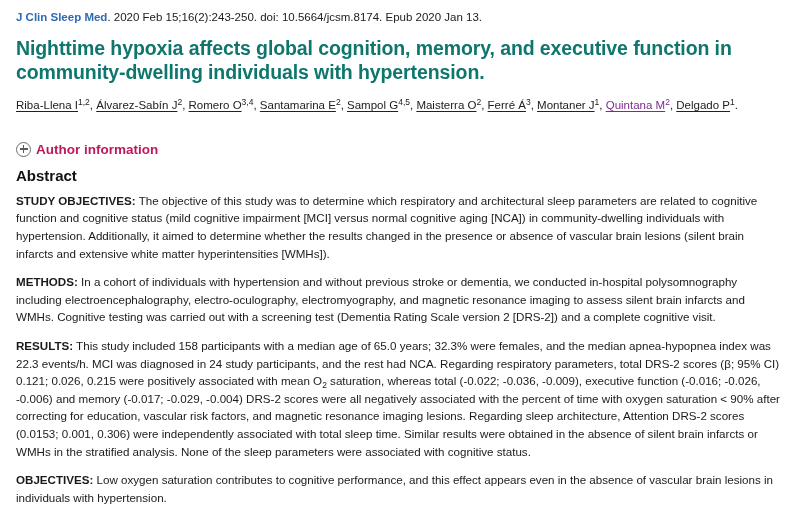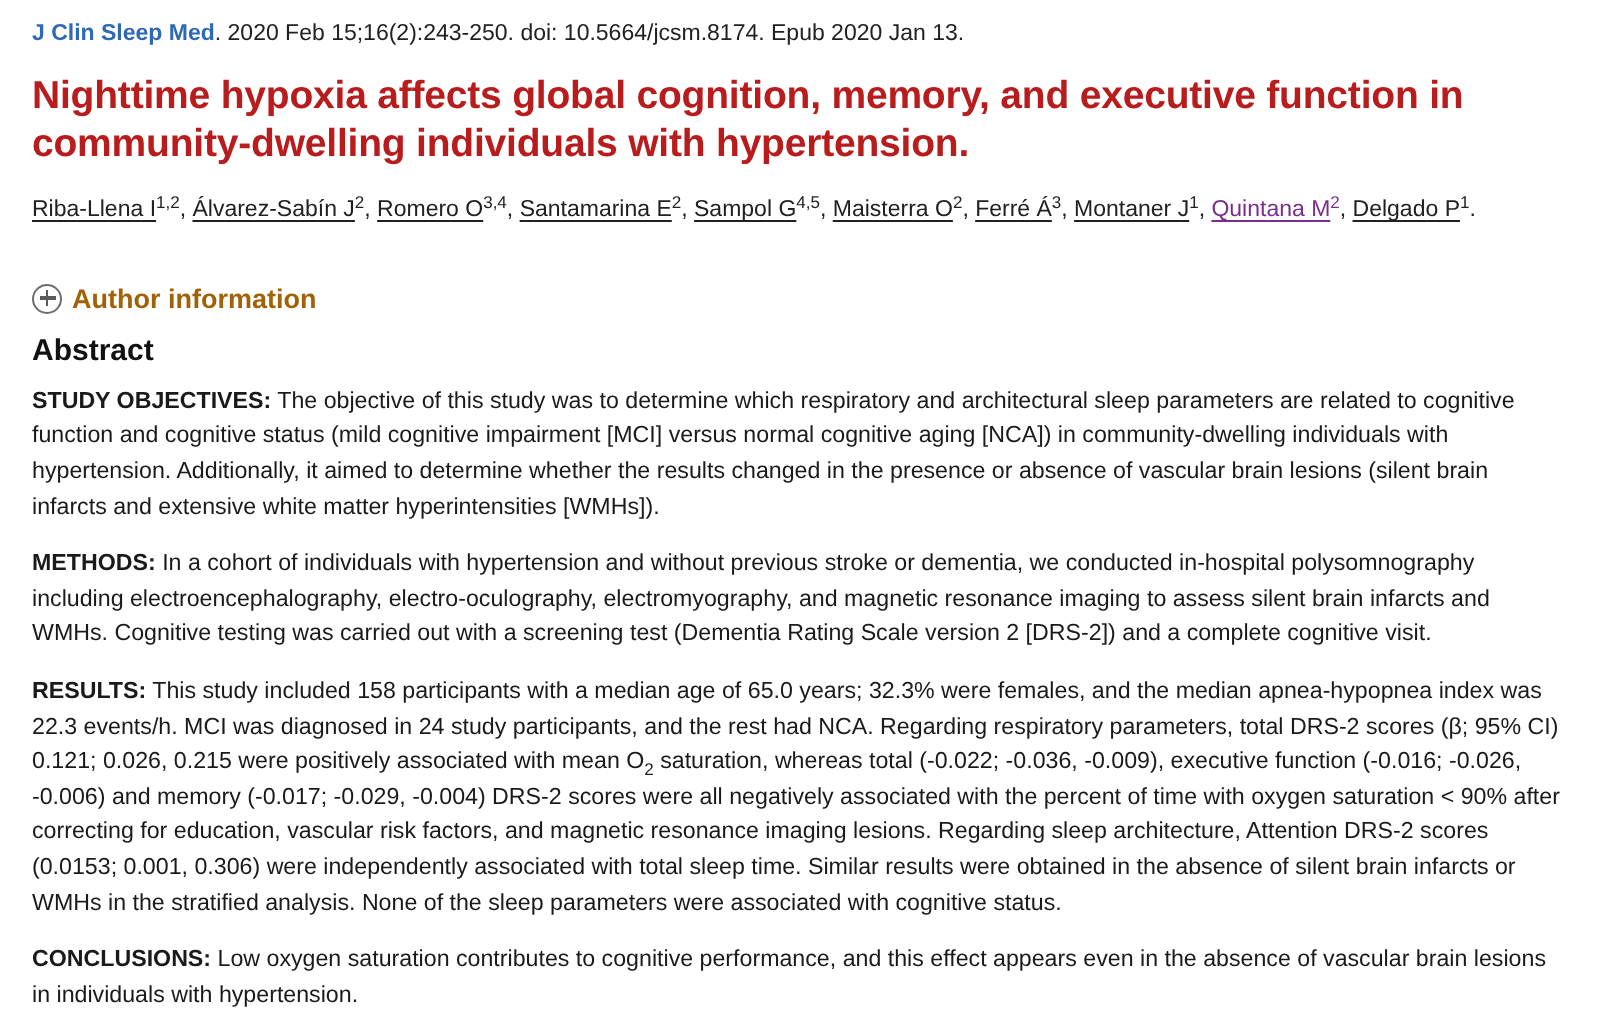--- a/index.html
+++ b/index.html
@@ -29,21 +29,21 @@
     color: #2e6ab1;
     text-decoration: none;
     font-weight: bold;
   }
 
   h1.article-title {
     font-size: 19.5px;
     line-height: 1.28;
     font-weight: bold;
     margin: 0 0 12px 0;
-    color: #b91c1c;
+    color: #0f766e;
     letter-spacing: -0.1px;
   }
 
   .authors {
     font-size: 11.5px;
     line-height: 1.5;
     margin-bottom: 27px;
     color: #212121;
   }
   .author {
@@ -61,21 +61,21 @@
     font-size: 8.5px;
     vertical-align: super;
     line-height: 0;
   }
   .sep { color: #212121; }
 
   .author-info {
     font-size: 13.5px;
     font-weight: bold;
     margin: 0 0 10px 0;
-    color: #a16207;
+    color: #be185d;
     display: flex;
     align-items: flex-end;
     gap: 5px;
     cursor: pointer;
   }
   .plus-icon {
     display: inline-block;
     width: 13px;
     height: 13px;
     border: 1px solid #6d6d6d;
@@ -146,17 +146,17 @@
   </div>
 
   <h2 class="section-heading">Abstract</h2>
 
   <p class="abstract-para"><span class="lbl">STUDY OBJECTIVES:</span><span> The objective of this study was to determine which respiratory and architectural sleep parameters are related to cognitive function and cognitive status (mild cognitive impairment [MCI] versus normal cognitive aging [NCA]) in community-dwelling individuals with hypertension. Additionally, it aimed to determine whether the results changed in the presence or absence of vascular brain lesions (silent brain infarcts and extensive white matter hyperintensities [WMHs]).</span></p>
 
   <p class="abstract-para"><span class="lbl">METHODS:</span><span> In a cohort of individuals with hypertension and without previous stroke or dementia, we conducted in-hospital polysomnography including electroencephalography, electro-oculography, electromyography, and magnetic resonance imaging to assess silent brain infarcts and WMHs. Cognitive testing was carried out with a screening test (Dementia Rating Scale version 2 [DRS-2]) and a complete cognitive visit.</span></p>
 
   <p class="abstract-para"><span class="lbl">RESULTS:</span><span> This study included 158 participants with a median age of 65.0 years; 32.3% were females, and the median apnea-hypopnea index was 22.3 events/h. MCI was diagnosed in 24 study participants, and the rest had NCA. Regarding respiratory parameters, total DRS-2 scores (β; 95% CI) 0.121; 0.026, 0.215 were positively associated with mean O</span><sub>2</sub><span> saturation, whereas total (-0.022; -0.036, -0.009), executive function (-0.016; -0.026, -0.006) and memory (-0.017; -0.029, -0.004) DRS-2 scores were all negatively associated with the percent of time with oxygen saturation &lt; 90% after correcting for education, vascular risk factors, and magnetic resonance imaging lesions. Regarding sleep architecture, Attention DRS-2 scores (0.0153; 0.001, 0.306) were independently associated with total sleep time. Similar results were obtained in the absence of silent brain infarcts or WMHs in the stratified analysis. None of the sleep parameters were associated with cognitive status.</span></p>
 
-  <p class="abstract-para"><span class="lbl">CONCLUSIONS:</span><span> Low oxygen saturation contributes to cognitive performance, and this effect appears even in the absence of vascular brain lesions in individuals with hypertension.</span></p>
+  <p class="abstract-para"><span class="lbl">OBJECTIVES:</span><span> Low oxygen saturation contributes to cognitive performance, and this effect appears even in the absence of vascular brain lesions in individuals with hypertension.</span></p>
 
   <p class="copyright">© 2020 American Academy of Sleep Medicine.</p>
 
 </div>
 
 </body></html>

